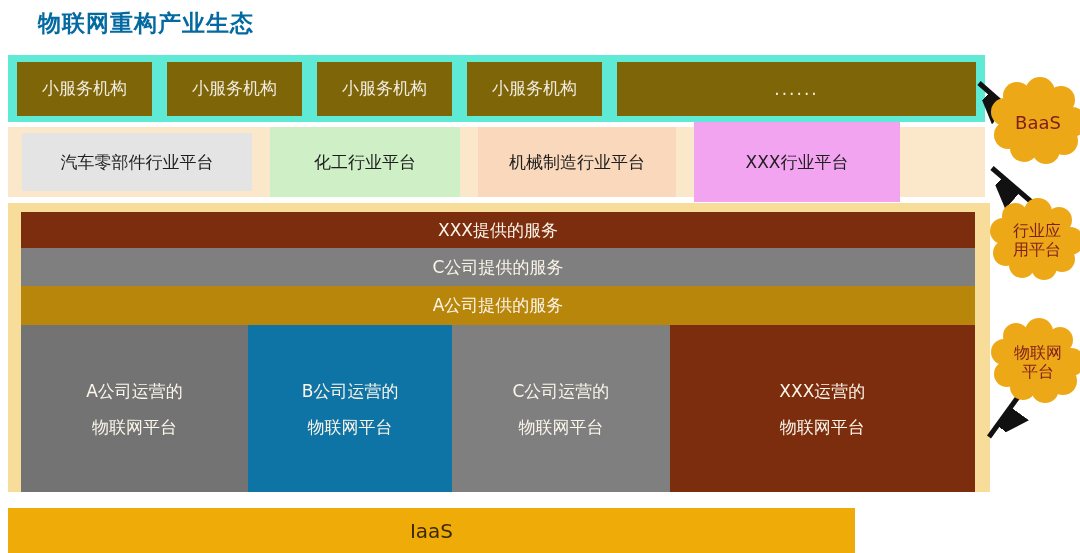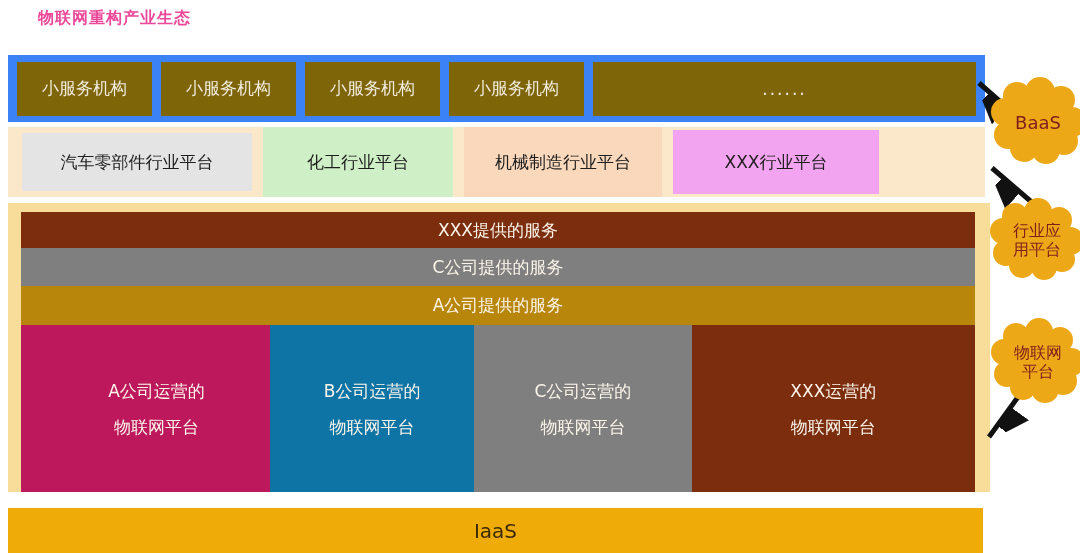--- a/index.html
+++ b/index.html
@@ -1,54 +1,54 @@
 <!DOCTYPE html>
 <html><head>
 <meta charset="utf-8">
 <style>
   html,body{margin:0;padding:0;background:#fff;}
   .canvas{position:relative;width:1080px;height:553px;background:#ffffff;
           font-family:"DejaVu Sans","Liberation Sans",sans-serif;overflow:hidden;}
 
-  .title{position:absolute;left:38px;top:8px;font-size:16px;font-weight:700;color:#ec4899;letter-spacing:1px;}
+  .title{position:absolute;left:38px;top:8px;font-size:23px;font-weight:700;color:#0369a1;letter-spacing:1px;}
 
   
-  .row1{position:absolute;left:8px;top:55px;width:977px;height:67px;background:#3b82f6;
-        display:flex;align-items:center;gap:9px;padding:0 9px;box-sizing:border-box;}
+  .row1{position:absolute;left:8px;top:55px;width:977px;height:67px;background:#5eead4;
+        display:flex;align-items:center;gap:15px;padding:0 9px;box-sizing:border-box;}
   .sbox{height:54px;background:#7D6508;color:#F2ECDF;font-size:17px;
         display:flex;align-items:center;justify-content:center;flex:0 0 135px;}
   .sbox.wide{flex:1 1 auto;letter-spacing:2px;}
 
   
   .row2{position:absolute;left:8px;top:127px;width:977px;height:70px;background:#FBE8CB;
-        display:flex;align-items:center;gap:11px;padding-left:14px;box-sizing:border-box;}
+        display:flex;align-items:center;gap:18px;padding-left:14px;box-sizing:border-box;}
   .ibox{display:flex;align-items:center;justify-content:center;font-size:17px;color:#1e1e1e;}
   .ibox.auto {width:230px;height:58px;background:#E4E4E4;}
   .ibox.chem {width:190px;height:70px;background:#CFEFC6;}
   .ibox.mach {width:198px;height:70px;background:#FAD8BC;}
-  .ibox.xxx  {width:206px;height:64px;background:#F3A4F0;}
+  .ibox.xxx  {width:206px;height:80px;background:#F3A4F0;}
 
   
   .main{position:absolute;left:8px;top:203px;width:982px;height:289px;background:#F8DC99;
         padding:9px 15px 0 13px;box-sizing:border-box;display:flex;flex-direction:column;}
   .bar{width:100%;color:#FBF5EA;font-size:17px;display:flex;align-items:center;justify-content:center;flex:0 0 auto;}
   .bar.brown{height:36px;background:#7C2D0E;}
   .bar.gray {height:38px;background:#7F7F7F;}
   .bar.blue {height:38px;background:#0E73A5;}
   .bar.gold {height:39px;background:#B8860B;}
   .cols{flex:1 1 auto;display:flex;}
   .col{display:flex;flex-direction:column;align-items:center;justify-content:center;
        color:#FBF5EA;font-size:17px;line-height:36px;text-align:center;}
-  .col.gold {flex:0 0 23.8%;background:#be185d;padding-left:22px;}
+  .col.gold {flex:0 0 23.8%;background:#737373;}
   .col.blue {flex:0 0 21.4%;background:#0E73A5;}
   .col.gray {flex:0 0 22.8%;background:#7F7F7F;}
   .col.brown{flex:1 1 auto;background:#7C2D0E;}
 
   
-  .iaas{position:absolute;left:8px;top:508px;width:975px;height:45px;background:#EFAC08;
+  .iaas{position:absolute;left:8px;top:508px;width:847px;height:45px;background:#EFAC08;
         color:#3B2A00;font-size:20px;display:flex;align-items:center;justify-content:center;}
 
   
   .overlay{position:absolute;left:0;top:0;width:1080px;height:553px;pointer-events:none;}
   .cloud-label{position:absolute;color:#7f1d1d;text-align:center;pointer-events:none;}
   .cloud-label.baas{left:1003px;top:112px;width:70px;font-size:18px;}
   .cloud-label.two{font-size:16px;line-height:19px;}
   .cloud-label.industry{left:999px;top:221px;width:76px;}
   .cloud-label.iot{left:999px;top:343px;width:78px;}
 </style>

